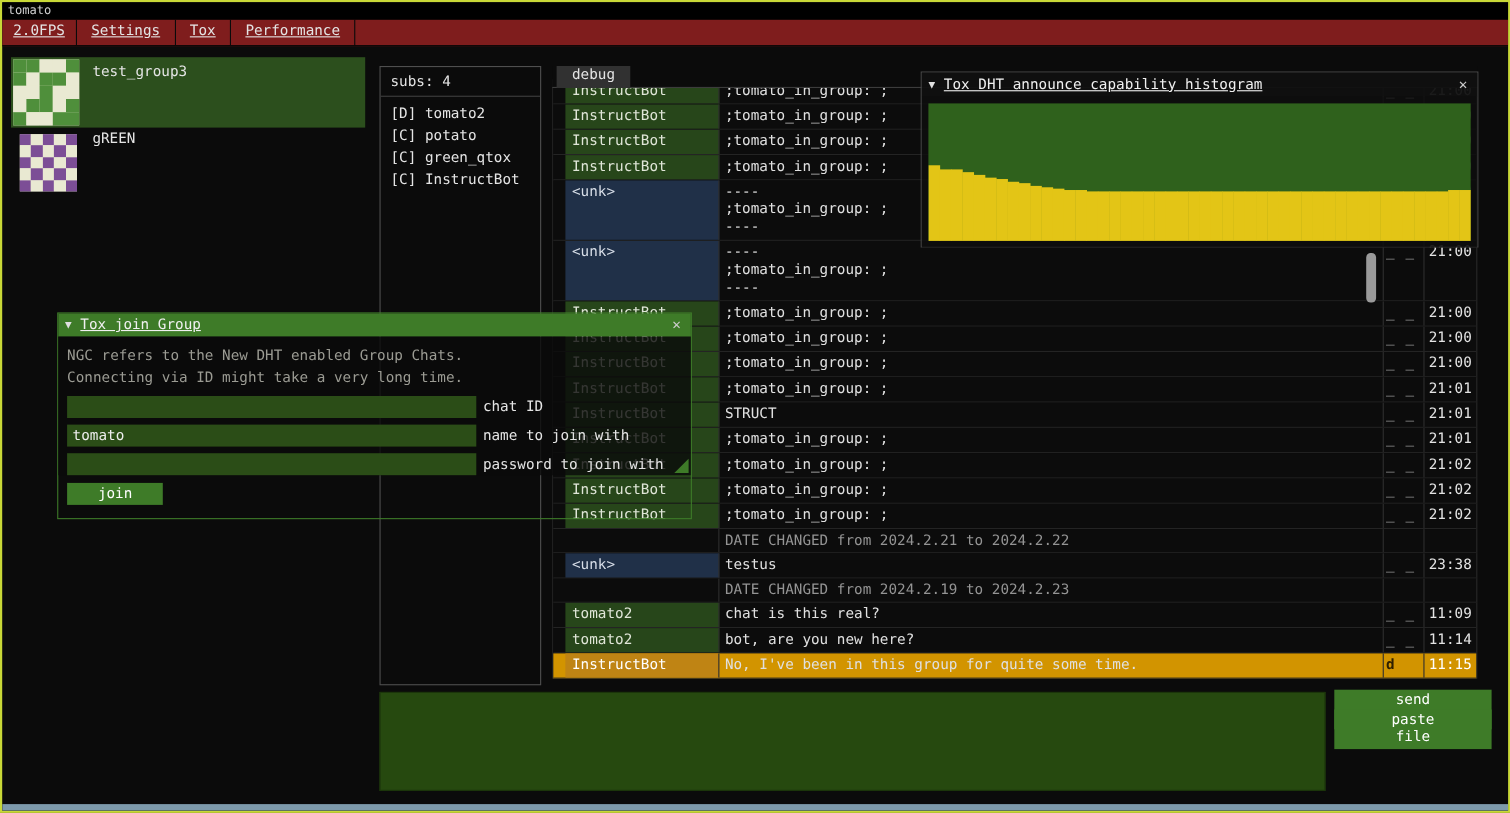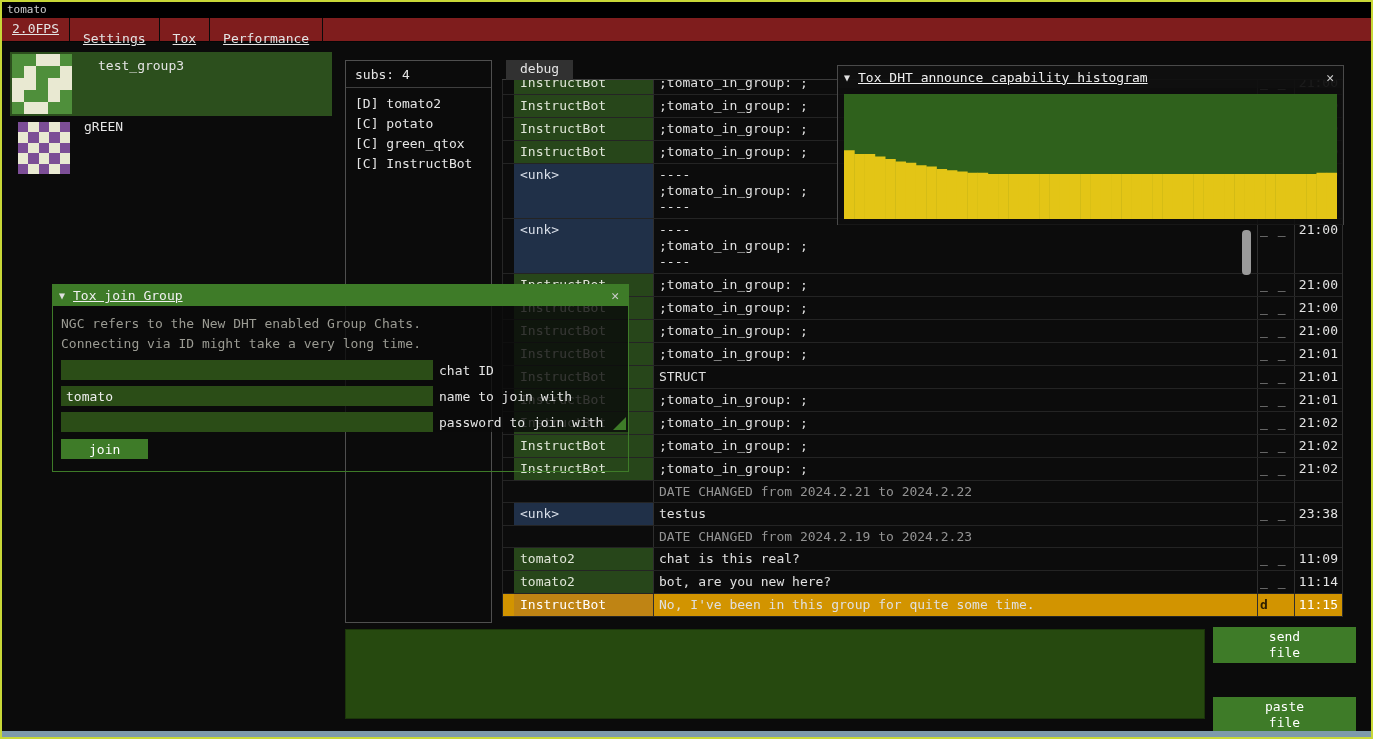--- a/index.html
+++ b/index.html
@@ -8,29 +8,29 @@
     position:relative; width:1373px; height:739px;
     background:#0b0b0b; border:2px solid #c8d837; overflow:hidden;
     font-family:"DejaVu Sans Mono", monospace; font-size:13px; color:#e4e4e4;
   }
   
   .titlebar { position:absolute; left:0; top:0; width:100%; height:16px;
     background:#000; font-size:11px; color:#d0d0d0; padding:1px 5px; }
   .menubar { position:absolute; left:0; top:16px; width:100%; height:24px;
     background:#7f1d1d; display:flex; align-items:stretch; border-bottom:1px solid #060606;text-decoration:underline; }
   .menubar .fps { padding:3px 10px; border-right:1px solid #0a0a0a; }
-  .menu-item { padding:13px 13px; border-right:1px solid #0a0a0a; cursor:default; }
+  .menu-item { padding:3px 13px; border-right:1px solid #0a0a0a; cursor:default; }
   
   .group-row { position:absolute; display:flex; align-items:flex-start; }
   .group-row.g1 { left:8px; top:50px; width:322px; height:64px; background:#2c4f1d; }
   .group-row.g2 { left:8px; top:116px; width:322px; height:58px; }
   .avatar { display:grid; grid-template-columns:repeat(5,1fr); grid-template-rows:repeat(5,1fr); }
   .g1 .avatar { width:60px; height:60px; margin:2px; }
   .g2 .avatar { width:52px; height:52px; margin:4px 0 0 8px; }
-  .group-label { margin-left:24px; margin-top:6px; }
+  .group-label { margin-left:10px; margin-top:6px; }
   .g2 .group-label { margin-top:1px; margin-left:14px; }
   
   .subs-panel { position:absolute; left:343px; top:58px; width:147px; height:563px;
     border:1px solid #4f4f4f; background:#0b0b0b; }
   .subs-header { padding:6px 9px 5px 9px; }
   .subs-sep { border-bottom:1px solid #3f3f3f; }
   .member-list { padding:6px 9px; }
   .member-item { line-height:20px; white-space:nowrap; }
   
   .chat-tabbar { position:absolute; left:500px; top:58px; width:841px; height:20px;
@@ -54,21 +54,21 @@
   .crow.highlight .cchk { color:#2e2000; font-weight:bold; }
   .scroll-thumb { position:absolute; left:1240px; top:228px; width:9px; height:45px;
     background:#9a9a9a; border-radius:4px; z-index:3; }
   
   .composer-input { position:absolute; left:343px; top:627px; width:860px; height:90px;
     background:#26490f; border:1px solid #1b350a; }
   .cbtn { position:absolute; left:1211px; width:143px; height:36px; background:#3e7b28;
     color:#fff; border:none; font-family:inherit; font-size:13px; line-height:16px;
     white-space:pre-line; text-align:center; cursor:default; }
   .btn-send { top:625px; }
-  .btn-paste { top:695px; }
+  .btn-paste { top:643px; }
   
   .win { position:absolute; }
   .win-title { display:flex; align-items:center; height:21px; padding:0 6px; color:#f0f0f0; }
   .win-title .collapse { font-size:10px; margin-right:8px; color:#e0e0e0; }
   .win-title .wtext { white-space:nowrap;text-decoration:underline; }
   .win-title .close { margin-left:auto; color:#cccccc; font-size:13px; padding:0 3px; }
   .hist-win { left:835px; top:63px; width:507px; height:160px; border:1px solid #4a4a4a; z-index:10; }
   .hist-win .win-title { background:rgba(16,16,16,0.95); height:22px; }
   .hist-body { height:137px; background:rgba(14,14,14,0.85); padding:6px; }
   .plot { width:100%; height:100%; background:#2f611c; }

